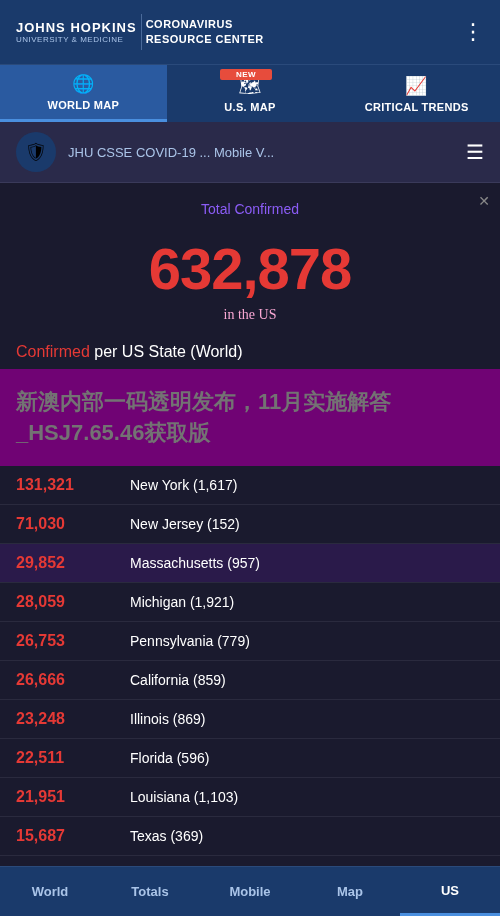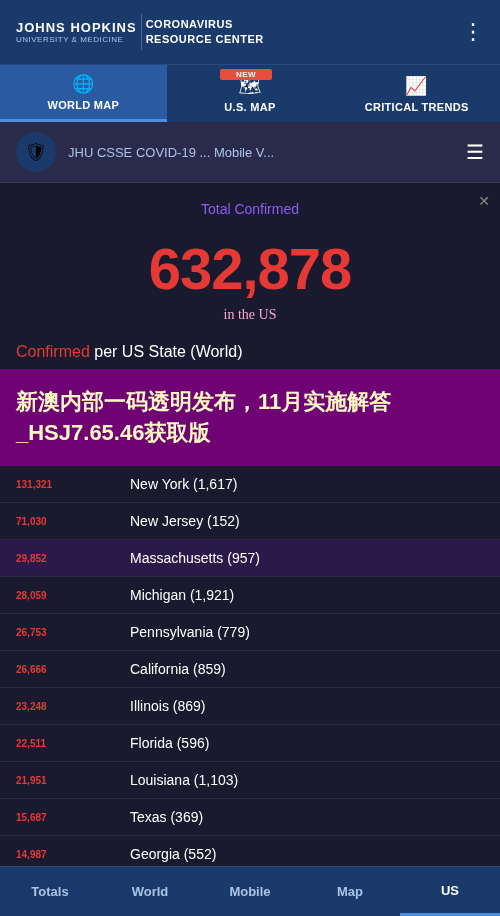--- a/index.html
+++ b/index.html
@@ -199,41 +199,41 @@
       display: flex;
       align-items: center;
       padding: 10px 16px;
       border-bottom: 1px solid #2a2a3e;
     }
     .state-row.highlighted {
       background: #2a1a4a;
     }
     .state-number {
       color: #e53935;
-      font-size: 10px;
+      font-size: 16px;
       font-weight: 700;
       width: 70px;
       flex-shrink: 0;
     }
     .state-name {
       color: white;
       font-size: 14px;
       font-weight: 400;
       margin-left: 44px;
     }
 
     
     .overlay-banner {
       position: relative;
       z-index: 10;
       background: rgba(128, 0, 128, 0.85);
       padding: 18px 16px;
     }
     .overlay-text {
-      color: #fef9c3;
+      color: #737373;
       font-size: 22px;
       font-weight: 700;
       line-height: 1.4;
     }
 
     
     .bottom-nav {
       position: fixed;
       bottom: 0;
       width: 500px;
@@ -366,18 +366,18 @@
       <div class="state-row">
         <span class="state-number">13,989</span>
         <span class="state-name">Connecticut (671)</span>
       </div>
       <div class="state-row"></div>
     </div>
 
 </div>
 
 <div class="bottom-nav">
-<div class="bottom-nav-item">Totals</div>
-    <div class="bottom-nav-item">World</div>
+<div class="bottom-nav-item">World</div>
+    <div class="bottom-nav-item">Totals</div>
     <div class="bottom-nav-item">Mobile</div>
     <div class="bottom-nav-item">Map</div>
     <div class="bottom-nav-item active">US</div>
   </div>
 
 </body></html>

